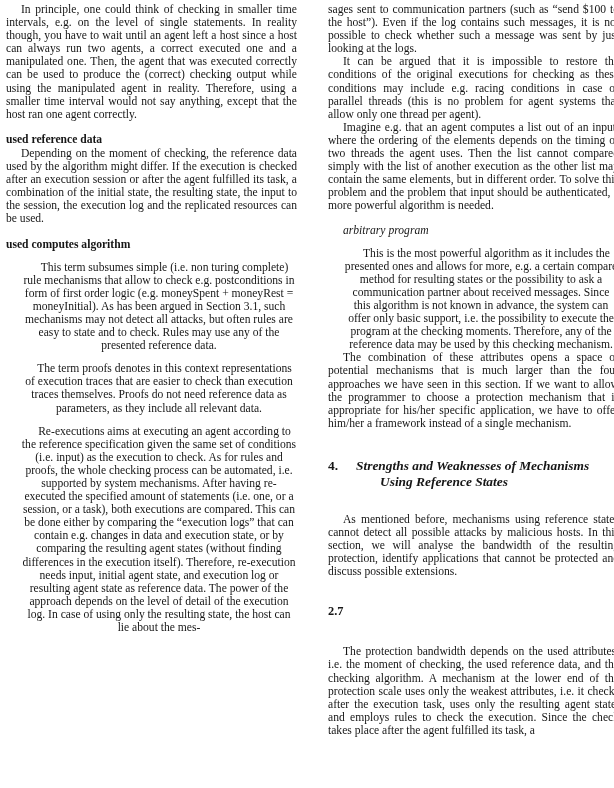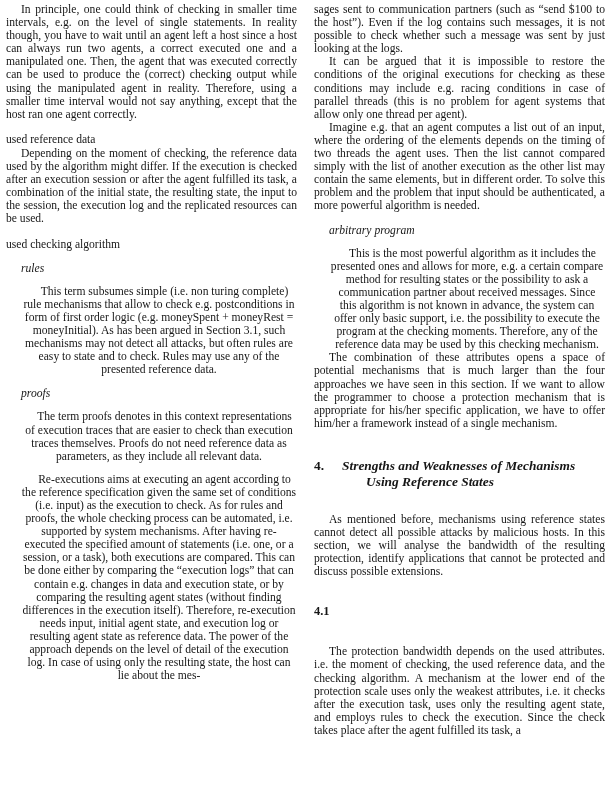--- a/index.html
+++ b/index.html
@@ -13,36 +13,36 @@
   body {
     font-family: "Liberation Serif", serif;
     font-size: 11.6px;
     line-height: 13.1px;
     color: #161616;
   }
   .page {
     display: flex;
     box-sizing: border-box;
     padding: 3px 8px 0 6px;
-    gap: 17px;
+    gap: 31px;
   }
   .col {
     flex: 0 0 291px;
     width: 291px;
   }
   .para {
     margin: 0;
     text-align: justify;
     text-indent: 15px;
   }
   .para.continuation {
     text-indent: 0;
   }
   .runin {
-    font-weight: normal;
+    font-weight: bold;
     margin-top: 12px;
     margin-bottom: 1px;
   }
   .term {
     font-style: italic;
     margin-left: 15px;
     margin-top: 11px;
   }
   .desc {
     margin: 10px 0 0 15px;
@@ -81,26 +81,24 @@
 <body>
 
 <div class="page">
 
   <div class="col">
     <p class="para">In principle, one could think of checking in smaller time intervals, e.g. on the level of single statements. In reality though, you have to wait until an agent left a host since a host can always run two agents, a correct executed one and a manipulated one. Then, the agent that was executed correctly can be used to produce the (correct) checking output while using the manipulated agent in reality. Therefore, using a smaller time interval would not say anything, except that the host ran one agent correctly.</p>
 
     <div class="runin">used reference data</div>
     <p class="para">Depending on the moment of checking, the reference data used by the algorithm might differ. If the execution is checked after an execution session or after the agent fulfilled its task, a combination of the initial state, the resulting state, the input to the session, the execution log and the replicated resources can be used.</p>
 
-    <div class="runin">used checking algorithm</div>
+    <div class="runin">used computes algorithm</div>
 
-    <div class="term">rules</div>
     <p class="desc">This term subsumes simple (i.e. non turing complete) rule mechanisms that allow to check e.g. postconditions in form of first order logic (e.g. moneySpent + moneyRest = moneyInitial). As has been argued in Section 3.1, such mechanisms may not detect all attacks, but often rules are easy to state and to check. Rules may use any of the presented reference data.</p>
 
-    <div class="term">proofs</div>
     <p class="desc">The term proofs denotes in this context representations of execution traces that are easier to check than execution traces themselves. Proofs do not need reference data as parameters, as they include all relevant data.</p>
 
     <p class="desc">Re-executions aims at executing an agent according to the reference specification given the same set of conditions (i.e. input) as the execution to check. As for rules and proofs, the whole checking process can be automated, i.e. supported by system mechanisms. After having re-executed the specified amount of statements (i.e. one, or a session, or a task), both executions are compared. This can be done either by comparing the “execution logs” that can contain e.g. changes in data and execution state, or by comparing the resulting agent states (without finding differences in the execution itself). Therefore, re-execution needs input, initial agent state, and execution log or resulting agent state as reference data. The power of the approach depends on the level of detail of the execution log. In case of using only the resulting state, the host can lie about the mes-</p>
   </div>
 
   <div class="col">
     <p class="para continuation">sages sent to communication partners (such as “send $100 to the host”). Even if the log contains such messages, it is not possible to check whether such a message was sent by just looking at the logs.</p>
 
     <p class="para">It can be argued that it is impossible to restore the conditions of the original executions for checking as these conditions may include e.g. racing conditions in case of parallel threads (this is no problem for agent systems that allow only one thread per agent).</p>
 
@@ -112,19 +110,19 @@
     <p class="para">The combination of these attributes opens a space of potential mechanisms that is much larger than the four approaches we have seen in this section. If we want to allow the programmer to choose a protection mechanism that is appropriate for his/her specific application, we have to offer him/her a framework instead of a single mechanism.</p>
 
     <div class="section-heading">
       <span class="num">4.</span>
       <span class="title">Strengths and Weaknesses of Mechanisms Using Reference States</span>
     </div>
 
     <p class="para">As mentioned before, mechanisms using reference states cannot detect all possible attacks by malicious hosts. In this section, we will analyse the bandwidth of the resulting protection, identify applications that cannot be protected and discuss possible extensions.</p>
 
     <div class="subsection-heading">
-      <span class="num">4.1</span>
+      <span class="num">2.7</span>
     </div>
 
     <p class="para">The protection bandwidth depends on the used attributes. i.e. the moment of checking, the used reference data, and the checking algorithm. A mechanism at the lower end of the protection scale uses only the weakest attributes, i.e. it checks after the execution task, uses only the resulting agent state, and employs rules to check the execution. Since the check takes place after the agent fulfilled its task, a</p>
   </div>
 
 </div>
 
 </body></html>

